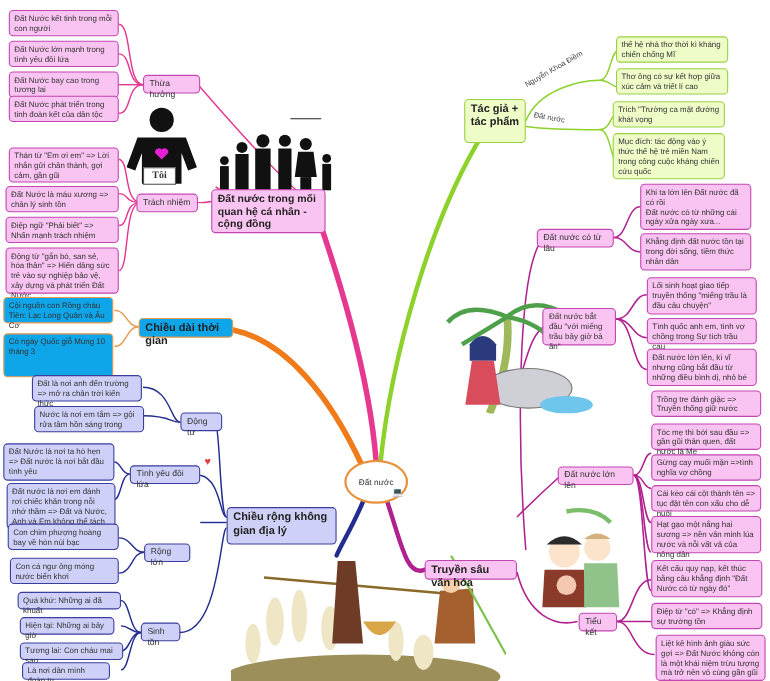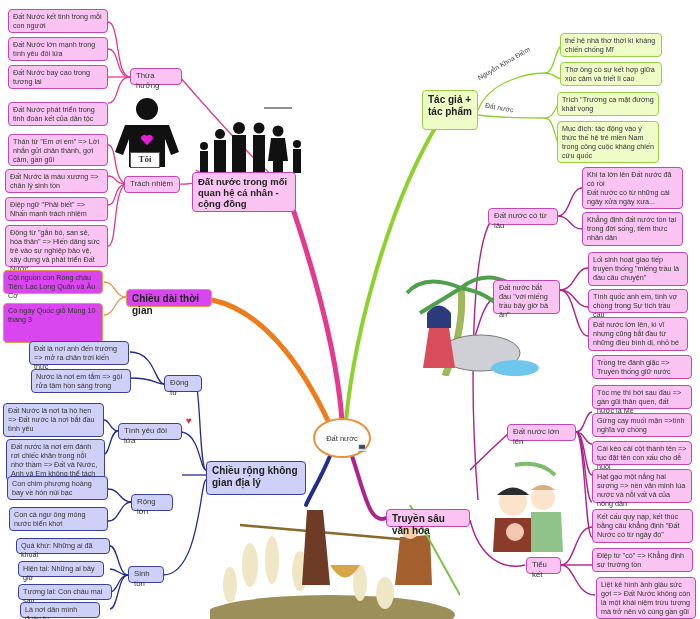--- a/index.html
+++ b/index.html
@@ -1,21 +1,21 @@
 <!DOCTYPE html>
 <html><head>
 <meta charset="utf-8">
 <style>
   html,body{margin:0;padding:0;background:#fff;}
   body{width:700px;height:619px;position:relative;overflow:hidden;font-family:"Liberation Sans",sans-serif;}
   #links{position:absolute;left:0;top:0;width:700px;height:619px;}
   .node{position:absolute;box-sizing:border-box;border-radius:4px;font-size:7.2px;line-height:9px;padding:2px 4px;color:#333;border:1.5px solid;}
   .pink{background:#f9c4f1;border-color:#c247b0;}
   .lime{background:#eefcc8;border-color:#9ad142;}
-  .orange{background:#d946ef;border-color:#e59a4f;}
+  .orange{background:#0ea5e9;border-color:#e59a4f;}
   .blue{background:#cfd0f7;border-color:#3a3f9d;}
   .main{font-weight:bold;font-size:10px;line-height:12px;color:#222;padding:3px 5px;}
   .sub{font-size:7.8px;line-height:10px;padding:2px 5px;}
   .center{position:absolute;left:313px;top:418px;width:58px;height:40px;border:2px solid #e8913a;border-radius:50%;background:#fff;box-sizing:border-box;display:flex;align-items:center;justify-content:center;font-size:7.5px;color:#333;}
   .branchlabel{position:absolute;font-size:6.8px;color:#444;}
   .pic{position:absolute;}
 </style>
 </head>
 <body>
 
@@ -161,21 +161,21 @@
 <div class="center">
   <span>Đất nước</span>
   <span style="position:absolute;right:2px;bottom:4px;font-size:8px">💻</span>
 </div>
 
 <div class="node pink main" style="left:192px;top:172px;width:104px;height:40px;font-size:9.5px;line-height:11px">Đất nước trong mối quan hệ cá nhân - cộng đồng</div>
 <div class="node pink sub" style="left:130px;top:68px;width:52px;height:17px">Thừa hưởng</div>
 <div class="node pink" style="left:8px;top:9px;width:100px;height:24px">Đất Nước kết tinh trong mỗi con người</div>
 <div class="node pink" style="left:8px;top:37px;width:100px;height:24px">Đất Nước lớn mạnh trong tình yêu đôi lứa</div>
 <div class="node pink" style="left:8px;top:65px;width:100px;height:24px">Đất Nước bay cao trong tương lai</div>
-<div class="node pink" style="left:8px;top:102px;width:100px;height:24px">Đất Nước phát triển trong tinh đoàn kết của dân tộc</div>
+<div class="node pink" style="left:8px;top:87px;width:100px;height:24px">Đất Nước phát triển trong tinh đoàn kết của dân tộc</div>
 <div class="node pink sub" style="left:124px;top:176px;width:56px;height:17px">Trách nhiệm</div>
 <div class="node pink" style="left:8px;top:134px;width:100px;height:32px">Thán từ "Em ơi em" =&gt; Lời nhắn gửi chân thành, gợi cảm, gần gũi</div>
 <div class="node pink" style="left:5px;top:169px;width:103px;height:24px">Đất Nước là máu xương =&gt; chân lý sinh tồn</div>
 <div class="node pink" style="left:5px;top:197px;width:103px;height:24px">Điệp ngữ "Phải biết" =&gt; Nhấn mạnh trách nhiệm</div>
 <div class="node pink" style="left:5px;top:225px;width:103px;height:42px">Động từ "gắn bó, san sẻ, hóa thân" =&gt; Hiến dâng sức trẻ vào sự nghiệp bảo vệ, xây dựng và phát triển Đất Nước</div>
 
 <div class="node lime main" style="left:422px;top:90px;width:56px;height:40px">Tác giả + tác phẩm</div>
 <div class="branchlabel" style="left:480px;top:74px;transform:rotate(-30deg);transform-origin:left bottom">Nguyễn Khoa Điềm</div>
 <div class="branchlabel" style="left:485px;top:104px;transform:rotate(10deg)">Đất nước</div>
 <div class="node lime" style="left:560px;top:33px;width:102px;height:24px">thế hệ nhà thơ thời kì kháng chiến chống Mĩ</div>

